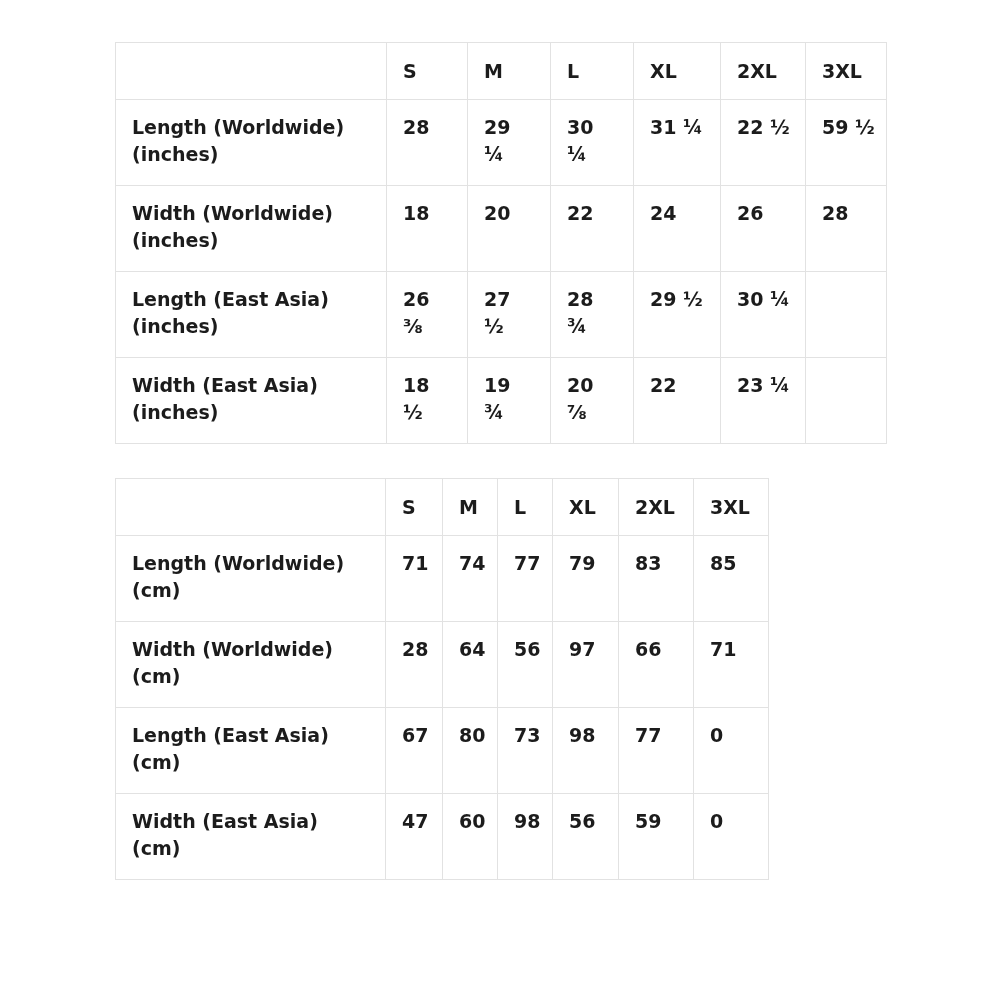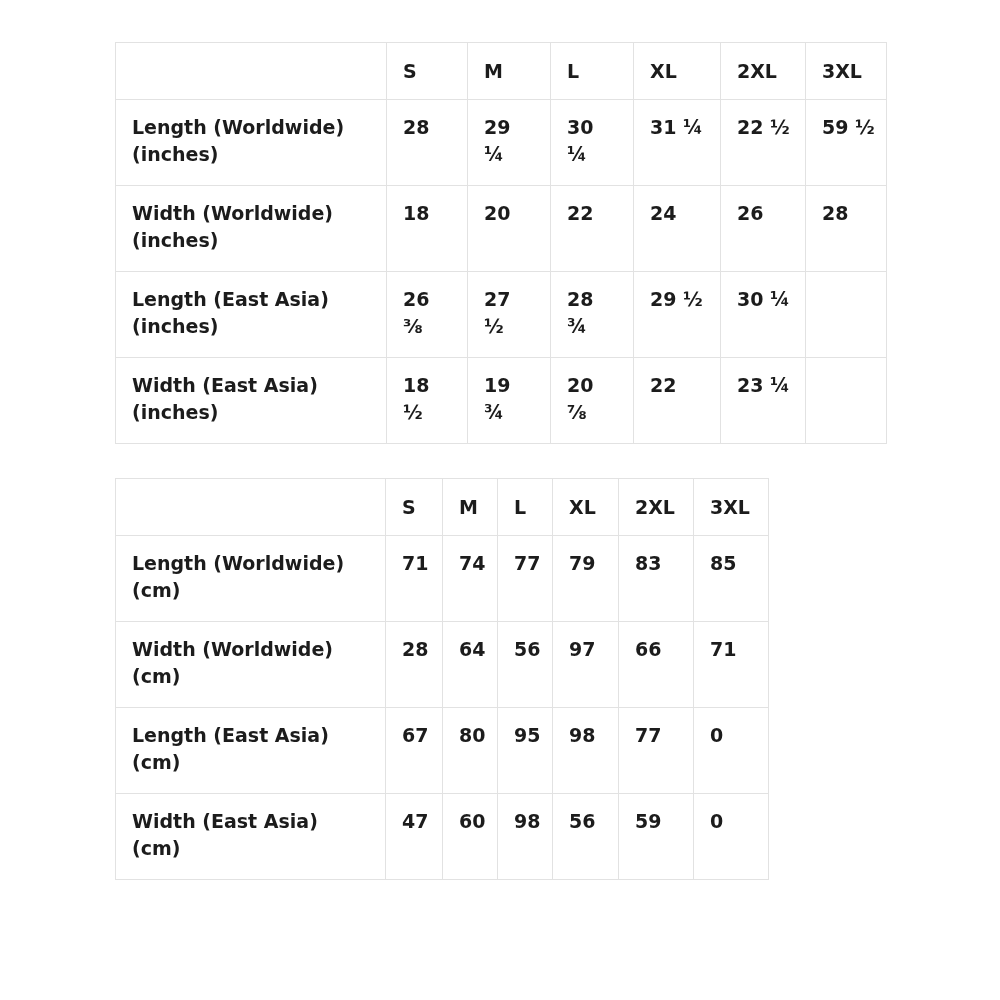--- a/index.html
+++ b/index.html
@@ -176,21 +176,21 @@
         <td>56</td>
         <td>97</td>
         <td>66</td>
         <td>71</td>
       </tr>
       <tr>
         <th>Length (East Asia)
 (cm)</th>
         <td>67</td>
         <td>80</td>
-        <td>95</td>
+        <td>73</td>
         <td>98</td>
         <td>77</td>
         <td>0</td>
       </tr>
       <tr>
         <th>Width (East Asia)
 (cm)</th>
         <td>47</td>
         <td>60</td>
         <td>98</td>

